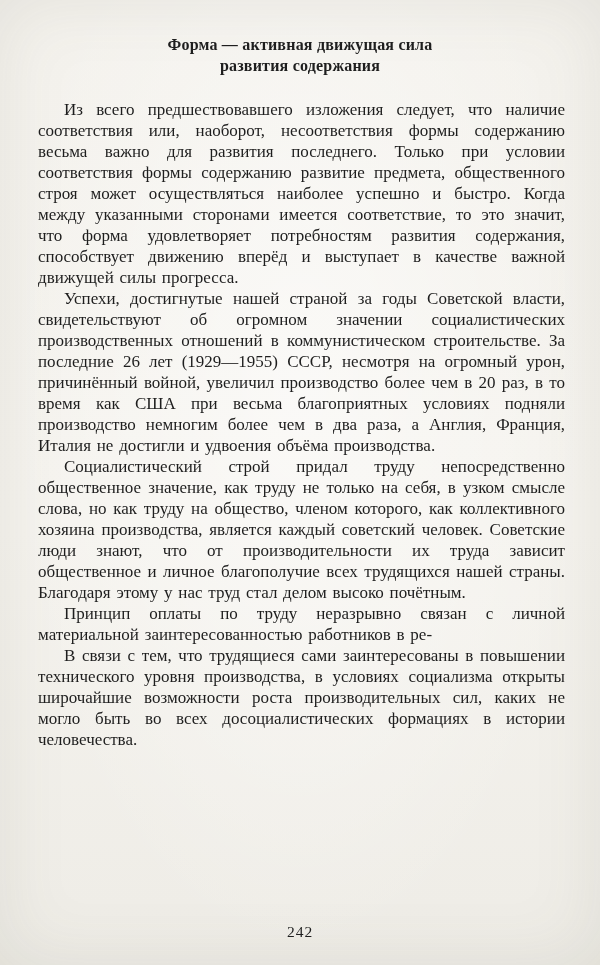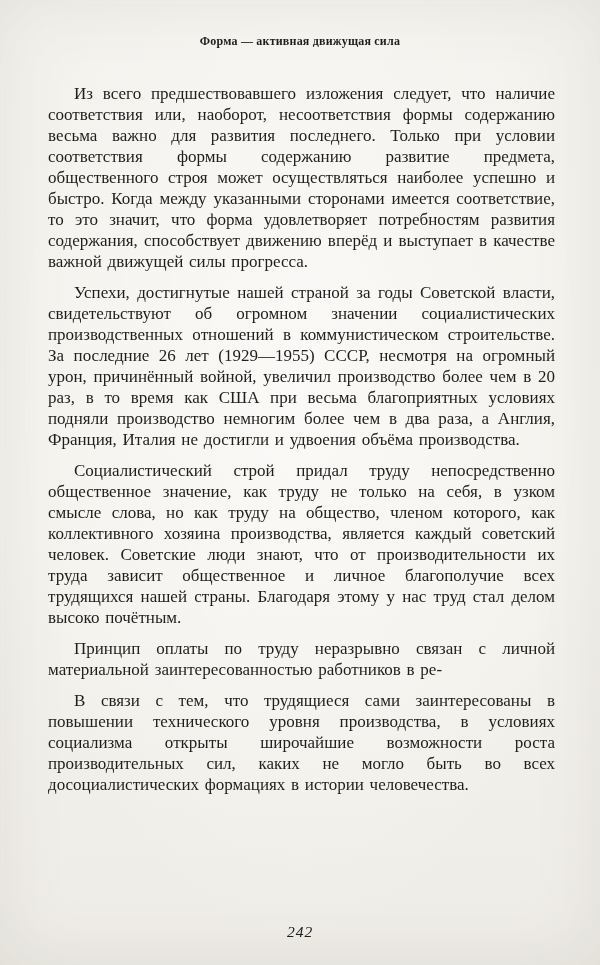--- a/index.html
+++ b/index.html
@@ -17,55 +17,55 @@
       radial-gradient(ellipse at 50% 40%, rgba(255,255,255,0.55) 0%, rgba(255,255,255,0) 70%),
       linear-gradient(180deg, #f4f2ed 0%, #f5f3ee 55%, #eeece6 100%);
     box-shadow: inset 0 0 70px rgba(90,85,70,0.10);
     color: #1e1e1e;
     font-family: "Liberation Serif", "DejaVu Serif", serif;
   }
   .heading {
     padding-top: 34px;
     text-align: center;
     font-weight: bold;
-    font-size: 12px;
+    font-size: 16px;
     line-height: 1.32;
     letter-spacing: 0.2px;
   }
   .body-text {
     padding: 23px 35px 0 38px;
     text-align: justify;
     font-size: 17px;
     line-height: 21px;
     word-spacing: 1.5px;
     hyphens: auto;
     -webkit-hyphens: auto;
   }
   .body-text p {
-    margin: 10px;
+    margin: 0;
     text-indent: 26px;
   }
   .page-number {
     position: absolute;
     left: 0;
     right: 0;
     bottom: 24px;
     text-align: center;
     font-size: 15.5px;
     letter-spacing: 1px;
-    font-style: italic;
   }
 </style>
 </head>
 <body>
 
 <div class="page">
 
   <div class="heading">
     <div>Форма — активная движущая сила</div>
+    <div>развития содержания</div>
   </div>
 
   <div class="body-text">
     <p>Из всего предшествовавшего изложения следует, что наличие соответствия или, наоборот, несоответствия формы содержанию весьма важно для развития последнего. Только при условии соответствия формы содержанию развитие предмета, общественного строя может осуществляться наиболее успешно и быстро. Когда между указанными сторонами имеется соответствие, то это значит, что форма удовлетворяет потребностям развития содержания, способствует движению вперёд и выступает в качестве важной движущей силы прогресса.</p>
     <p>Успехи, достигнутые нашей страной за годы Советской власти, свидетельствуют об огромном значении социалистических производственных отношений в коммунистическом строительстве. За последние 26 лет (1929—1955) СССР, несмотря на огромный урон, причинённый войной, увеличил производство более чем в 20 раз, в то время как США при весьма благоприятных условиях подняли производство немногим более чем в два раза, а Англия, Франция, Италия не достигли и удвоения объёма производства.</p>
     <p>Социалистический строй придал труду непосредственно общественное значение, как труду не только на себя, в узком смысле слова, но как труду на общество, членом которого, как коллективного хозяина производства, является каждый советский человек. Советские люди знают, что от производительности их труда зависит общественное и личное благополучие всех трудящихся нашей страны. Благодаря этому у нас труд стал делом высоко почётным.</p>
     <p>Принцип оплаты по труду неразрывно связан с личной материальной заинтересованностью работников в ре-</p>
     <p>В связи с тем, что трудящиеся сами заинтересованы в повышении технического уровня производства, в условиях социализма открыты широчайшие возможности роста производительных сил, каких не могло быть во всех досоциалистических формациях в истории человечества.</p>
   </div>
 

